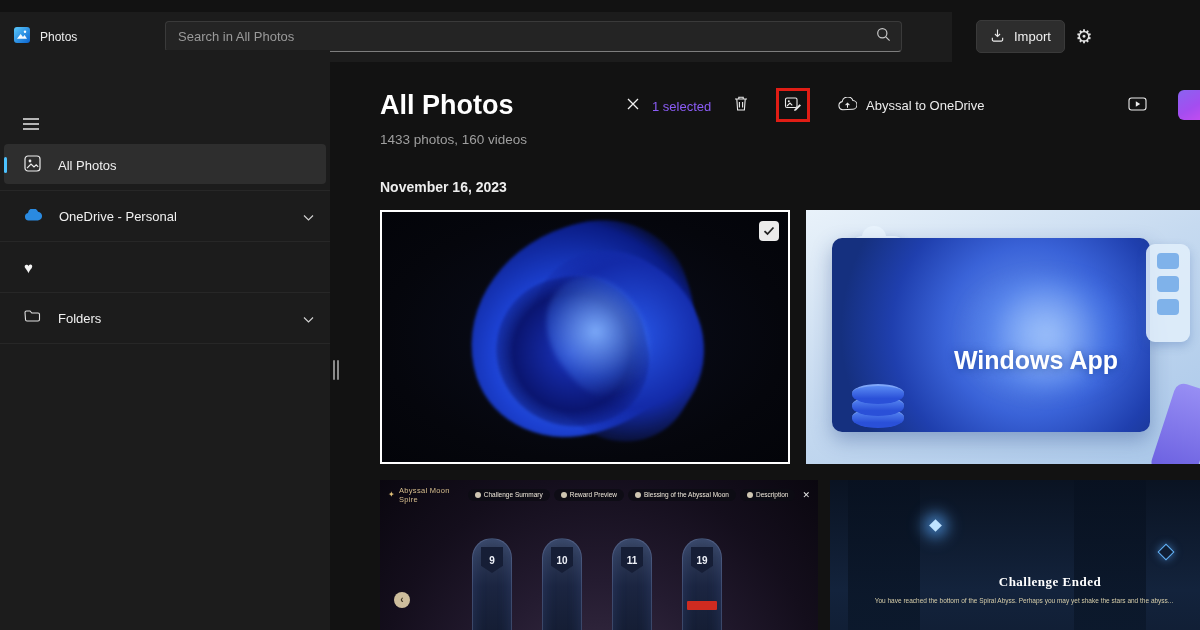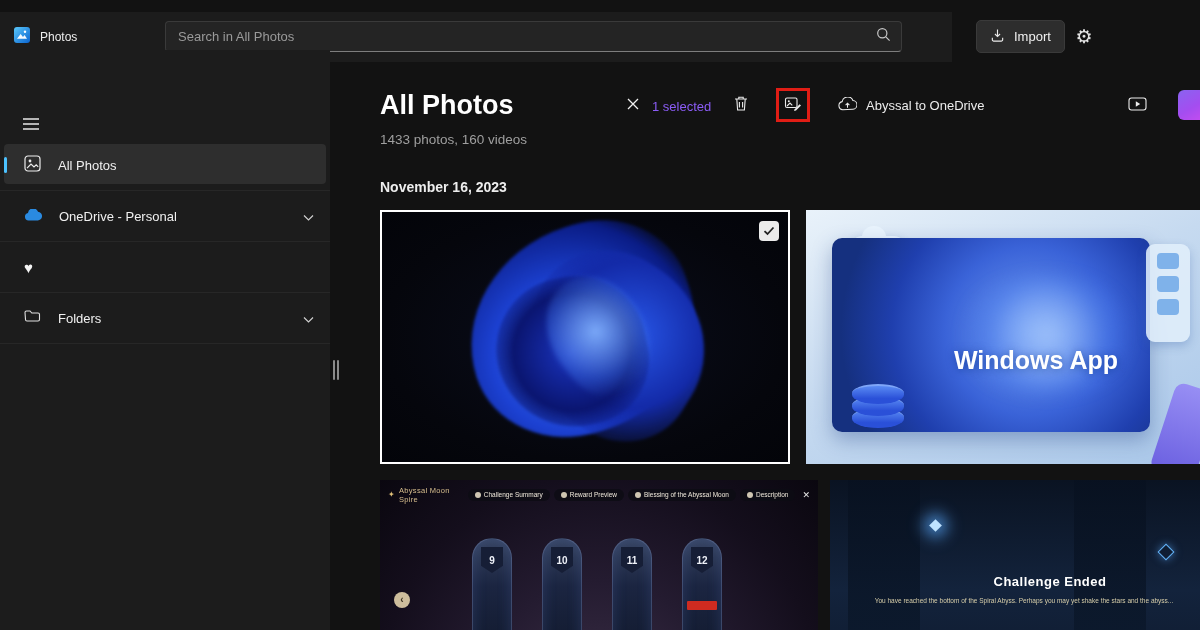--- a/index.html
+++ b/index.html
@@ -109,21 +109,21 @@
   .ab-tag{position:absolute;left:50%;top:62px;transform:translateX(-50%);width:30px;height:9px;background:#cf2b20;border-radius:1px;}
   .ab-back{position:absolute;left:14px;top:112px;width:16px;height:16px;border-radius:50%;background:#cdbd9c;
            display:flex;align-items:center;justify-content:center;color:#39301f;font-size:10px;font-weight:700;line-height:1;}
   
   .ce-bg{position:absolute;inset:0;background:linear-gradient(180deg,#0a1322 0%,#13233c 55%,#0e1a2e 100%);}
   .ce-pillar{position:absolute;top:0;width:72px;height:100%;background:linear-gradient(180deg,#081120 0%,#0c1a2e 100%);opacity:.85;}
   .ce-glow{position:absolute;left:101px;top:41px;width:9px;height:9px;background:#bfe3ff;transform:rotate(45deg);
            box-shadow:0 0 16px 5px rgba(90,170,255,.85);}
   .ce-diamond{position:absolute;left:330px;top:66px;width:10px;height:10px;border:1.5px solid #66b8ff;transform:rotate(45deg);
               box-shadow:0 0 8px rgba(90,170,255,.6);}
-  .ce-title{position:absolute;left:120px;top:94px;width:200px;text-align:center;font-family:Liberation Sans, sans-serif;
+  .ce-title{position:absolute;left:120px;top:94px;width:200px;text-align:center;font-family:Liberation Serif, serif;
             font-size:13px;font-weight:700;color:#ffffff;letter-spacing:.5px;}
   .ce-sub{position:absolute;left:24px;right:6px;top:116px;text-align:center;font-size:6.5px;color:#d6cda9;line-height:1.5;}
 </style>
 </head>
 <body>
 
 <div id="stage">
 
   <header class="abs topbar">
     <div class="abs brand">
@@ -357,21 +357,21 @@
     <div class="ab-card" style="left:92px;">
       <div class="ab-num">9</div>
     </div>
     <div class="ab-card" style="left:162px;">
       <div class="ab-num">10</div>
     </div>
     <div class="ab-card" style="left:232px;">
       <div class="ab-num">11</div>
     </div>
     <div class="ab-card" style="left:302px;">
-      <div class="ab-num">12</div>
+      <div class="ab-num">19</div>
       <div class="ab-tag"></div>
     </div>
 
     <div class="ab-back">‹</div>
   </div>
 
   <div class="abs tile tile4">
     <div class="ce-bg"></div>
     <div class="ce-pillar" style="left:18px;"></div>
     <div class="ce-pillar" style="right:54px;"></div>

